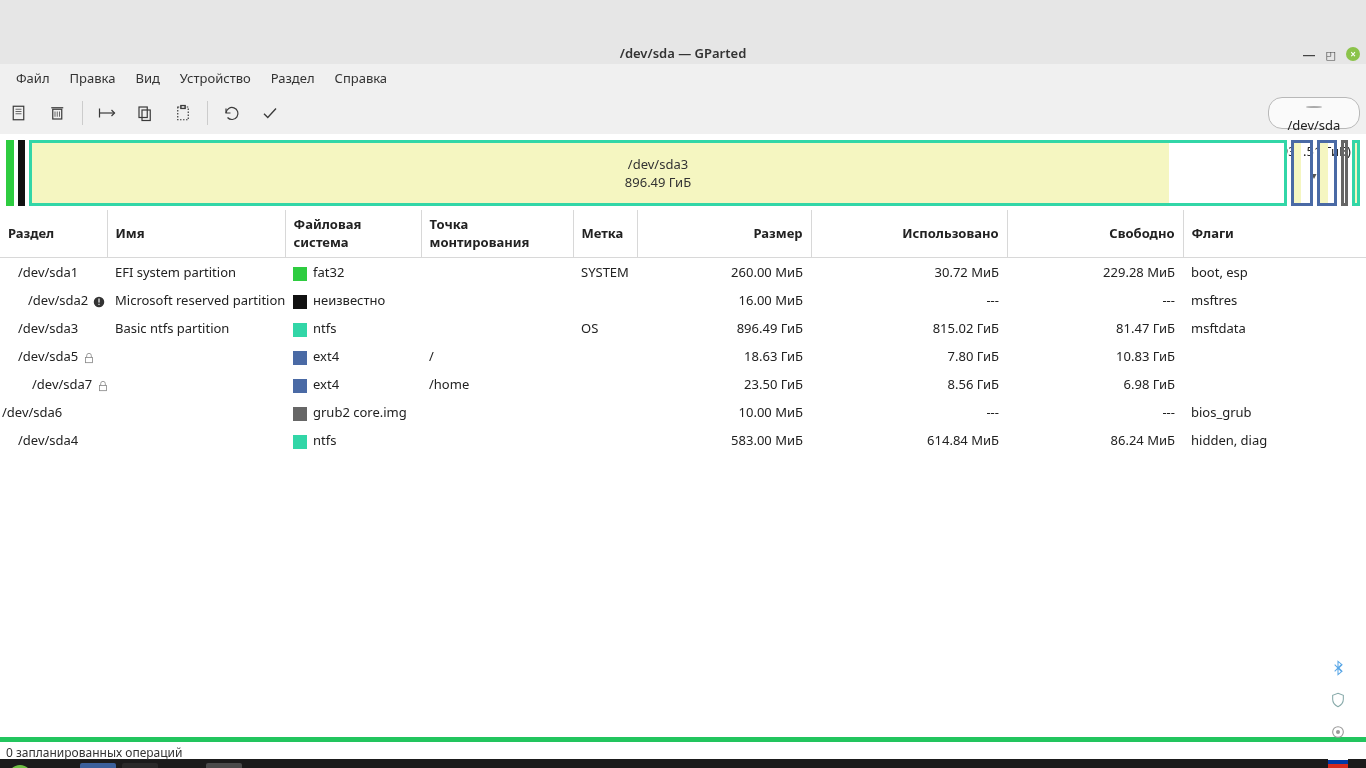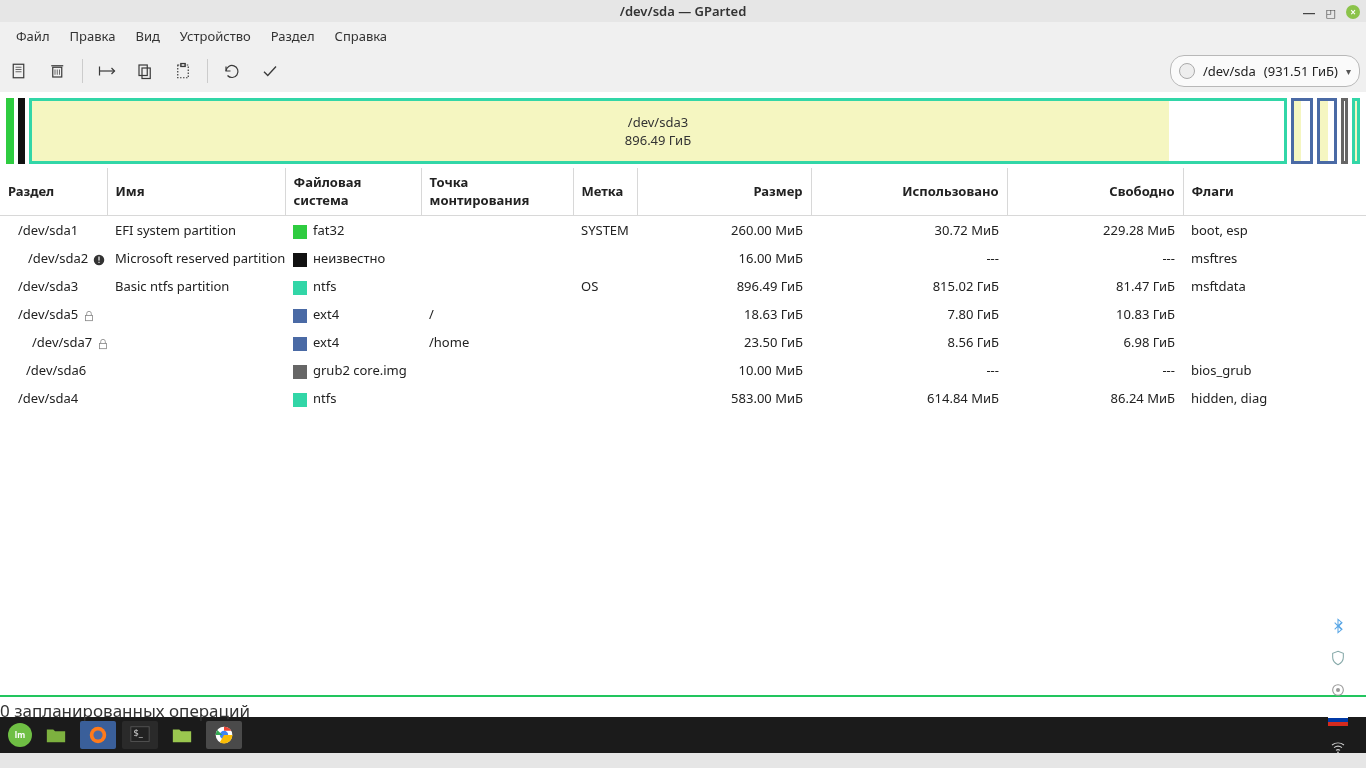--- a/index.html
+++ b/index.html
@@ -1,55 +1,55 @@
 <!DOCTYPE html>
 <html><head>
 <meta charset="utf-8">
 <style>
 * { box-sizing: border-box; margin: 0; padding: 0; font-family: "Noto Sans", "DejaVu Sans", sans-serif; }
 body { width: 1366px; height: 768px; background: #e6e6e6; font-size: 13px; overflow: hidden; color: #222; }
 
 
-.titlebar { height: 22px; background: #e6e6e6; display: flex; align-items: center; justify-content: center; position: relative; }
+.titlebar { height: 22px; background: #e6e6e6; display: flex; align-items: center; justify-content: center; position: relative; margin-top: 42px; }
 .titlebar .title { font-weight: 600; color: #333; font-size: 13px; }
 .titlebar .wc { position: absolute; right: 6px; top: 3px; display: flex; gap: 10px; align-items: center; }
 .titlebar .wc span { font-weight: 600; color: #444; cursor: default; }
 .titlebar .wc .close { width: 14px; height: 14px; border-radius: 50%; background: #8bc34a; display: flex; align-items: center; justify-content: center; color: #fff; font-size: 10px; }
 
 
 .menubar { height: 28px; background: #f0f0f0; display: flex; align-items: center; padding: 0 6px; border-bottom: 0; }
 .menubar .item { padding: 4px 10px; color: #333; cursor: default; }
 
 
 .toolbar { height: 42px; background: #f0f0f0; display: flex; align-items: center; padding: 0 6px 0 10px; }
 .toolbar .grp { display: flex; align-items: center; gap: 18px; }
 .toolbar .sep { width: 1px; height: 24px; background: #ccc; margin: 0 14px; }
 .toolbar .btn { width: 20px; height: 20px; color: #3a3a3a; fill: currentColor; display: flex; align-items: center; justify-content: center; }
-.toolbar .device-select { margin-left: auto; height: 32px; border: 1px solid #b8b8b8; border-radius: 14px; background: #fafafa; display: flex; align-items: center; padding: 0 8px; gap: 8px; cursor: default; }
+.toolbar .device-select { margin-left: auto; height: 32px; border: 1px solid #b8b8b8; border-radius: 14px; background: #fafafa; display: flex; align-items: center; padding: 8px 8px; gap: 8px; cursor: default; flex-direction: column; }
 .toolbar .device-select .disk-ic { width: 16px; height: 16px; border: 1px solid #aaa; border-radius: 50%; background: #eee; }
 .toolbar .device-select .caret { font-size: 10px; color: #555; }
 
 
 .mapwrap { padding: 6px 6px 4px 6px; background: #fff; }
 .partmap { height: 66px; display: flex; gap: 4px; }
 .partbox { height: 100%; border: 3px solid; display: flex; align-items: center; justify-content: center; flex-direction: column; font-size: 13px; color: #333; position: relative; }
 .partbox .inner { position: absolute; inset: 0; display: flex; }
 .partbox.sel { border-style: solid; }
 
 
 .tablewrap { background: #fff; height: 527px; overflow: auto; }
 table { width: 100%; border-collapse: collapse; table-layout: fixed; }
 th { text-align: left; font-weight: 700; font-size: 13px; padding: 5px 8px 6px; border-right: 1px solid #d8d8d8; border-bottom: 1px solid #d8d8d8; color: #222; background: #fff; }
 th.ra, td.ra { text-align: right; }
 td { padding: 5px 8px; font-size: 13px; vertical-align: middle; white-space: nowrap; overflow: hidden; }
 .fs-sw { width: 14px; height: 14px; display: inline-block; vertical-align: middle; margin-right: 6px; }
 .badge { width: 14px; height: 14px; display: inline-block; vertical-align: middle; margin-left: 4px; }
 
 
-.statusbar { height: 22px; background: #fff; border-top: 2px solid #22c55e; padding: 2px 0; font-size: 17px; color: #333; }
+.statusbar { height: 22px; background: #fff; border-top: 5px solid #22c55e; padding: 2px 6px; font-size: 12px; color: #333; }
 
 
 .taskbar { height: 36px; background: #1b1b1b; display: flex; align-items: center; padding: 0 8px; color: #ddd; }
 .taskbar .app { width: 36px; height: 28px; margin-right: 6px; display: flex; align-items: center; justify-content: center; border-radius: 2px; }
 .taskbar .tray { margin-left: auto; display: flex; align-items: center; gap: 12px; flex-direction: column; }
 .taskbar .clock { font-size: 13px; color: #eee; margin-left: 6px; }
 .flag-ru { width: 20px; height: 13px; display: flex; flex-direction: column; }
 .flag-ru span { flex: 1; }
 
 
@@ -267,21 +267,21 @@
           <td><span></span></td>
           <td><span class="fs-sw" style="background:#4a6aa5"></span><span>ext4</span></td>
           <td><span>/home</span></td>
           <td><span></span></td>
           <td class="ra"><span>23.50 ГиБ</span></td>
           <td class="ra"><span>8.56 ГиБ</span></td>
           <td class="ra"><span>6.98 ГиБ</span></td>
           <td><span></span></td>
         </tr>
         <tr>
-          <td style="padding-left:26px"><span>/dev/sda6</span></td>
+          <td style="padding-left:2px"><span>/dev/sda6</span></td>
           <td><span></span></td>
           <td><span class="fs-sw" style="background:#666"></span><span>grub2 core.img</span></td>
           <td><span></span></td>
           <td><span></span></td>
           <td class="ra"><span>10.00 МиБ</span></td>
           <td class="ra"><span>---</span></td>
           <td class="ra"><span>---</span></td>
           <td><span>bios_grub</span></td>
         </tr>
         <tr>

